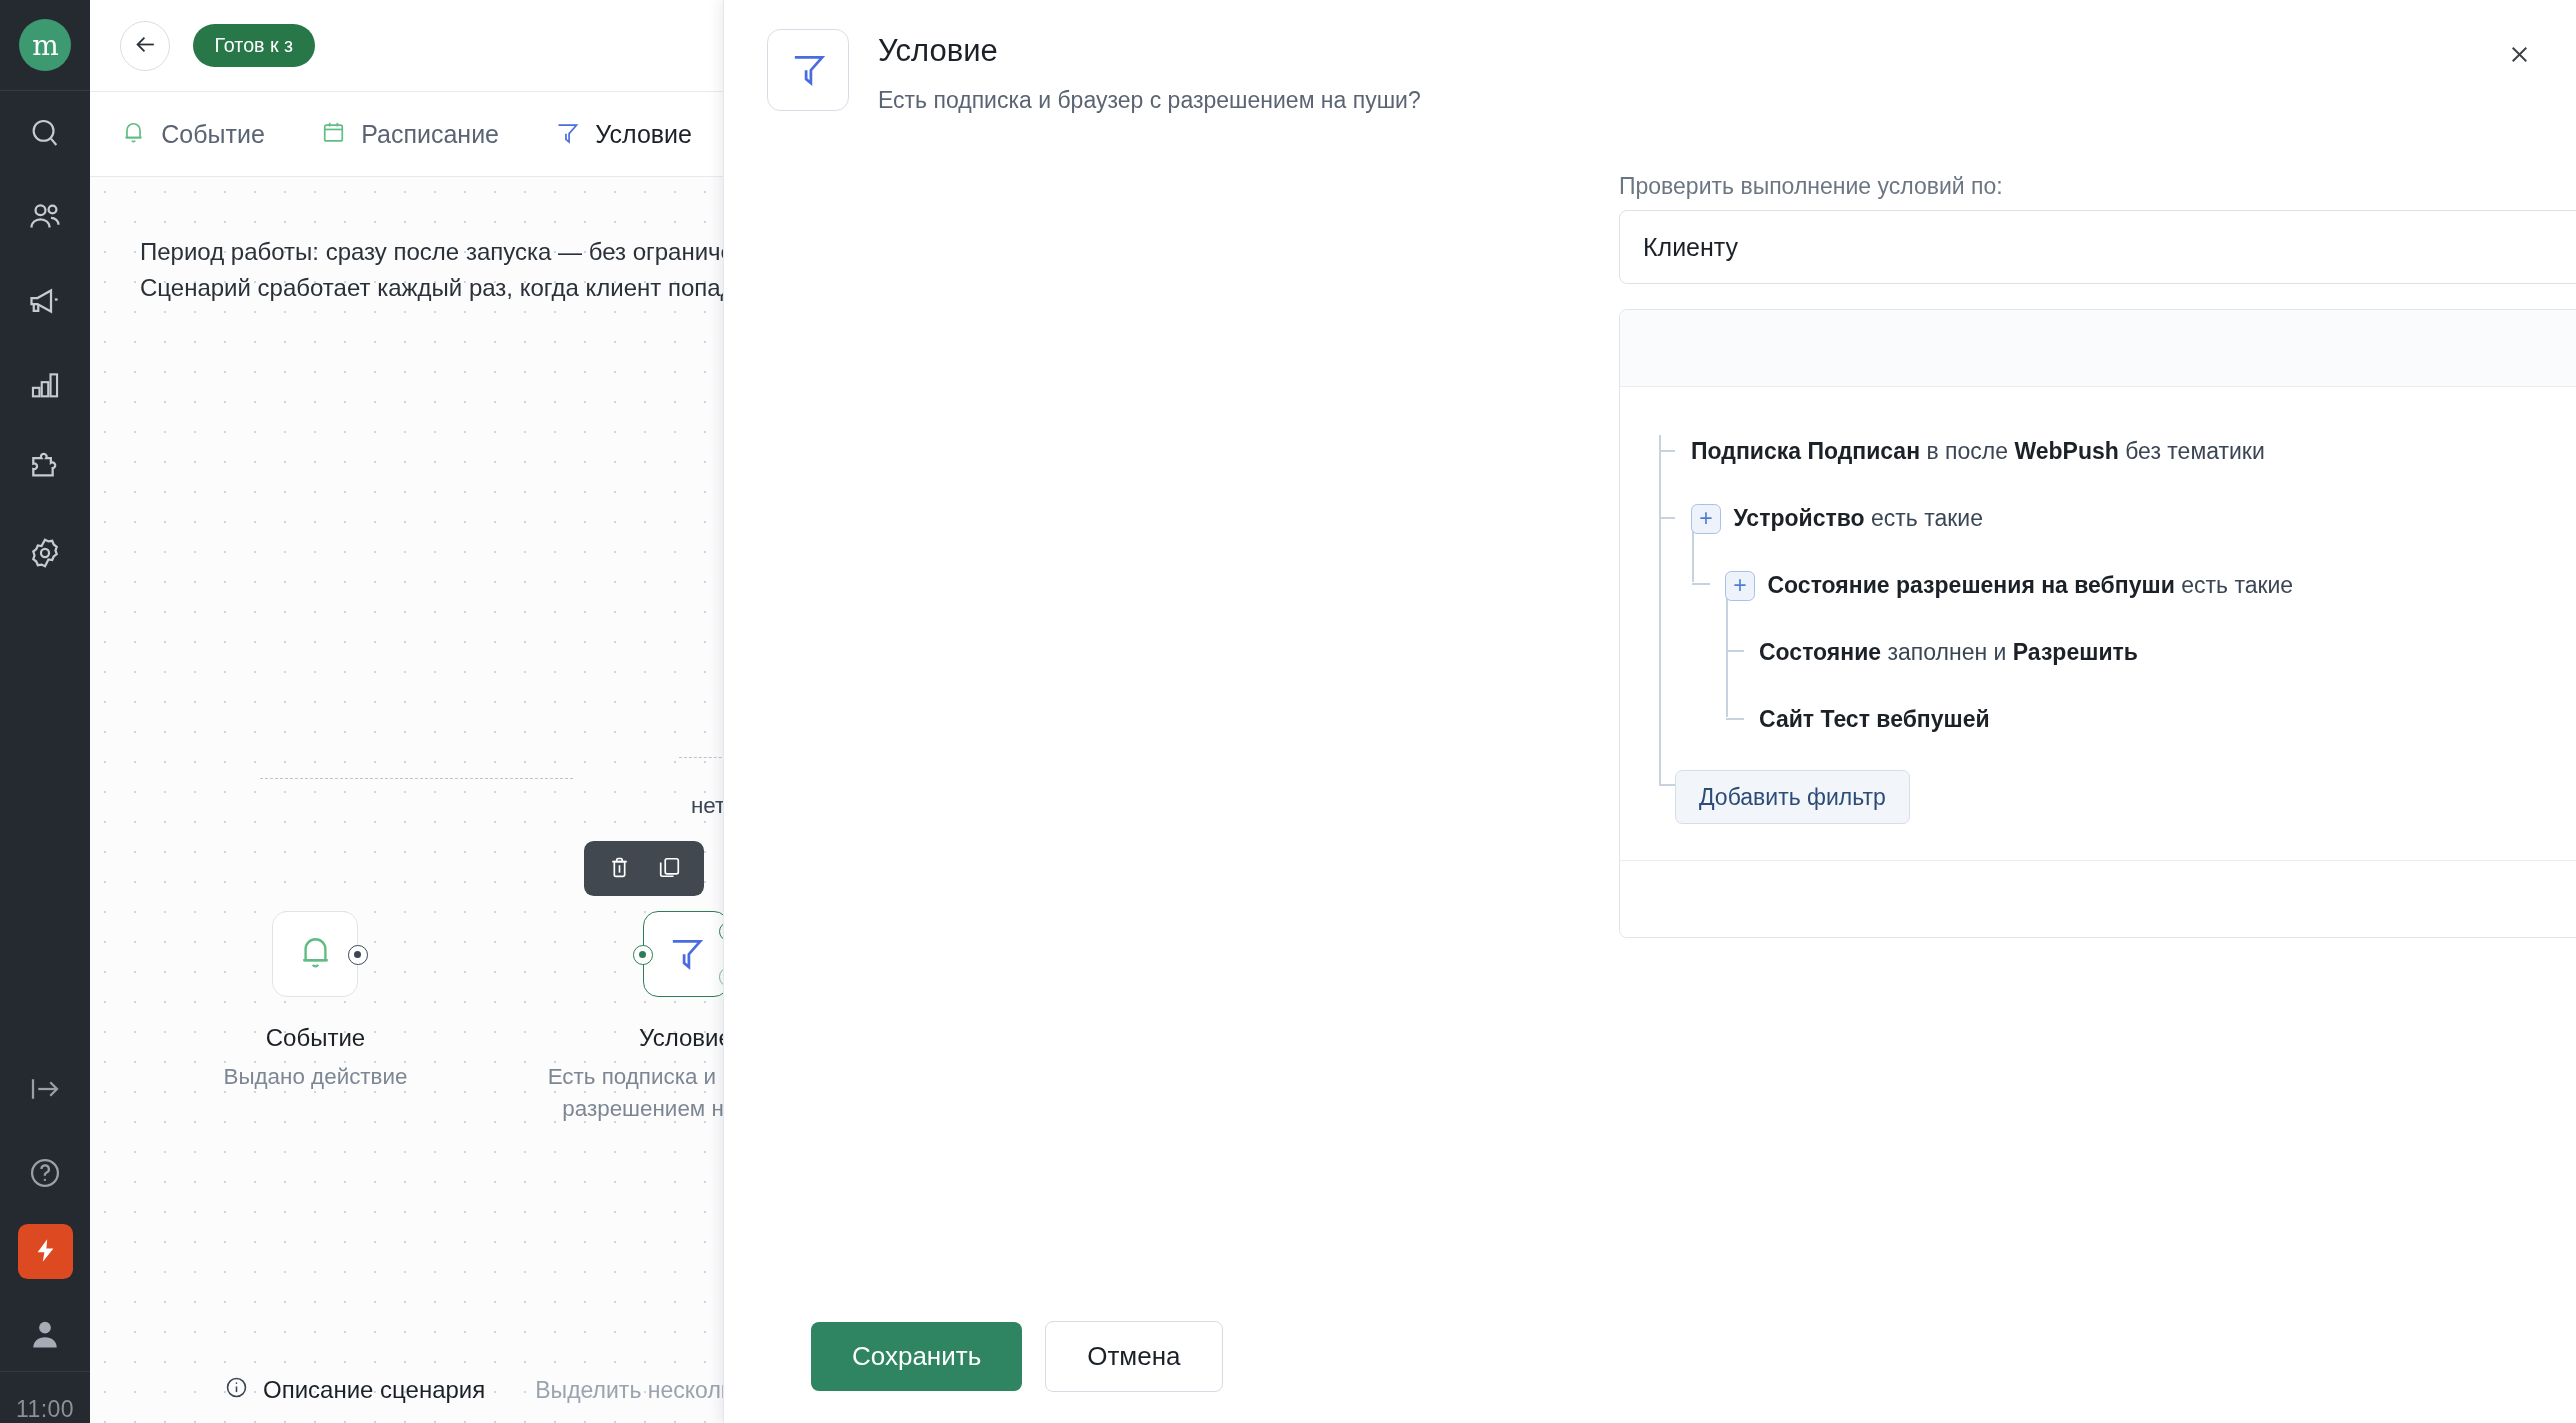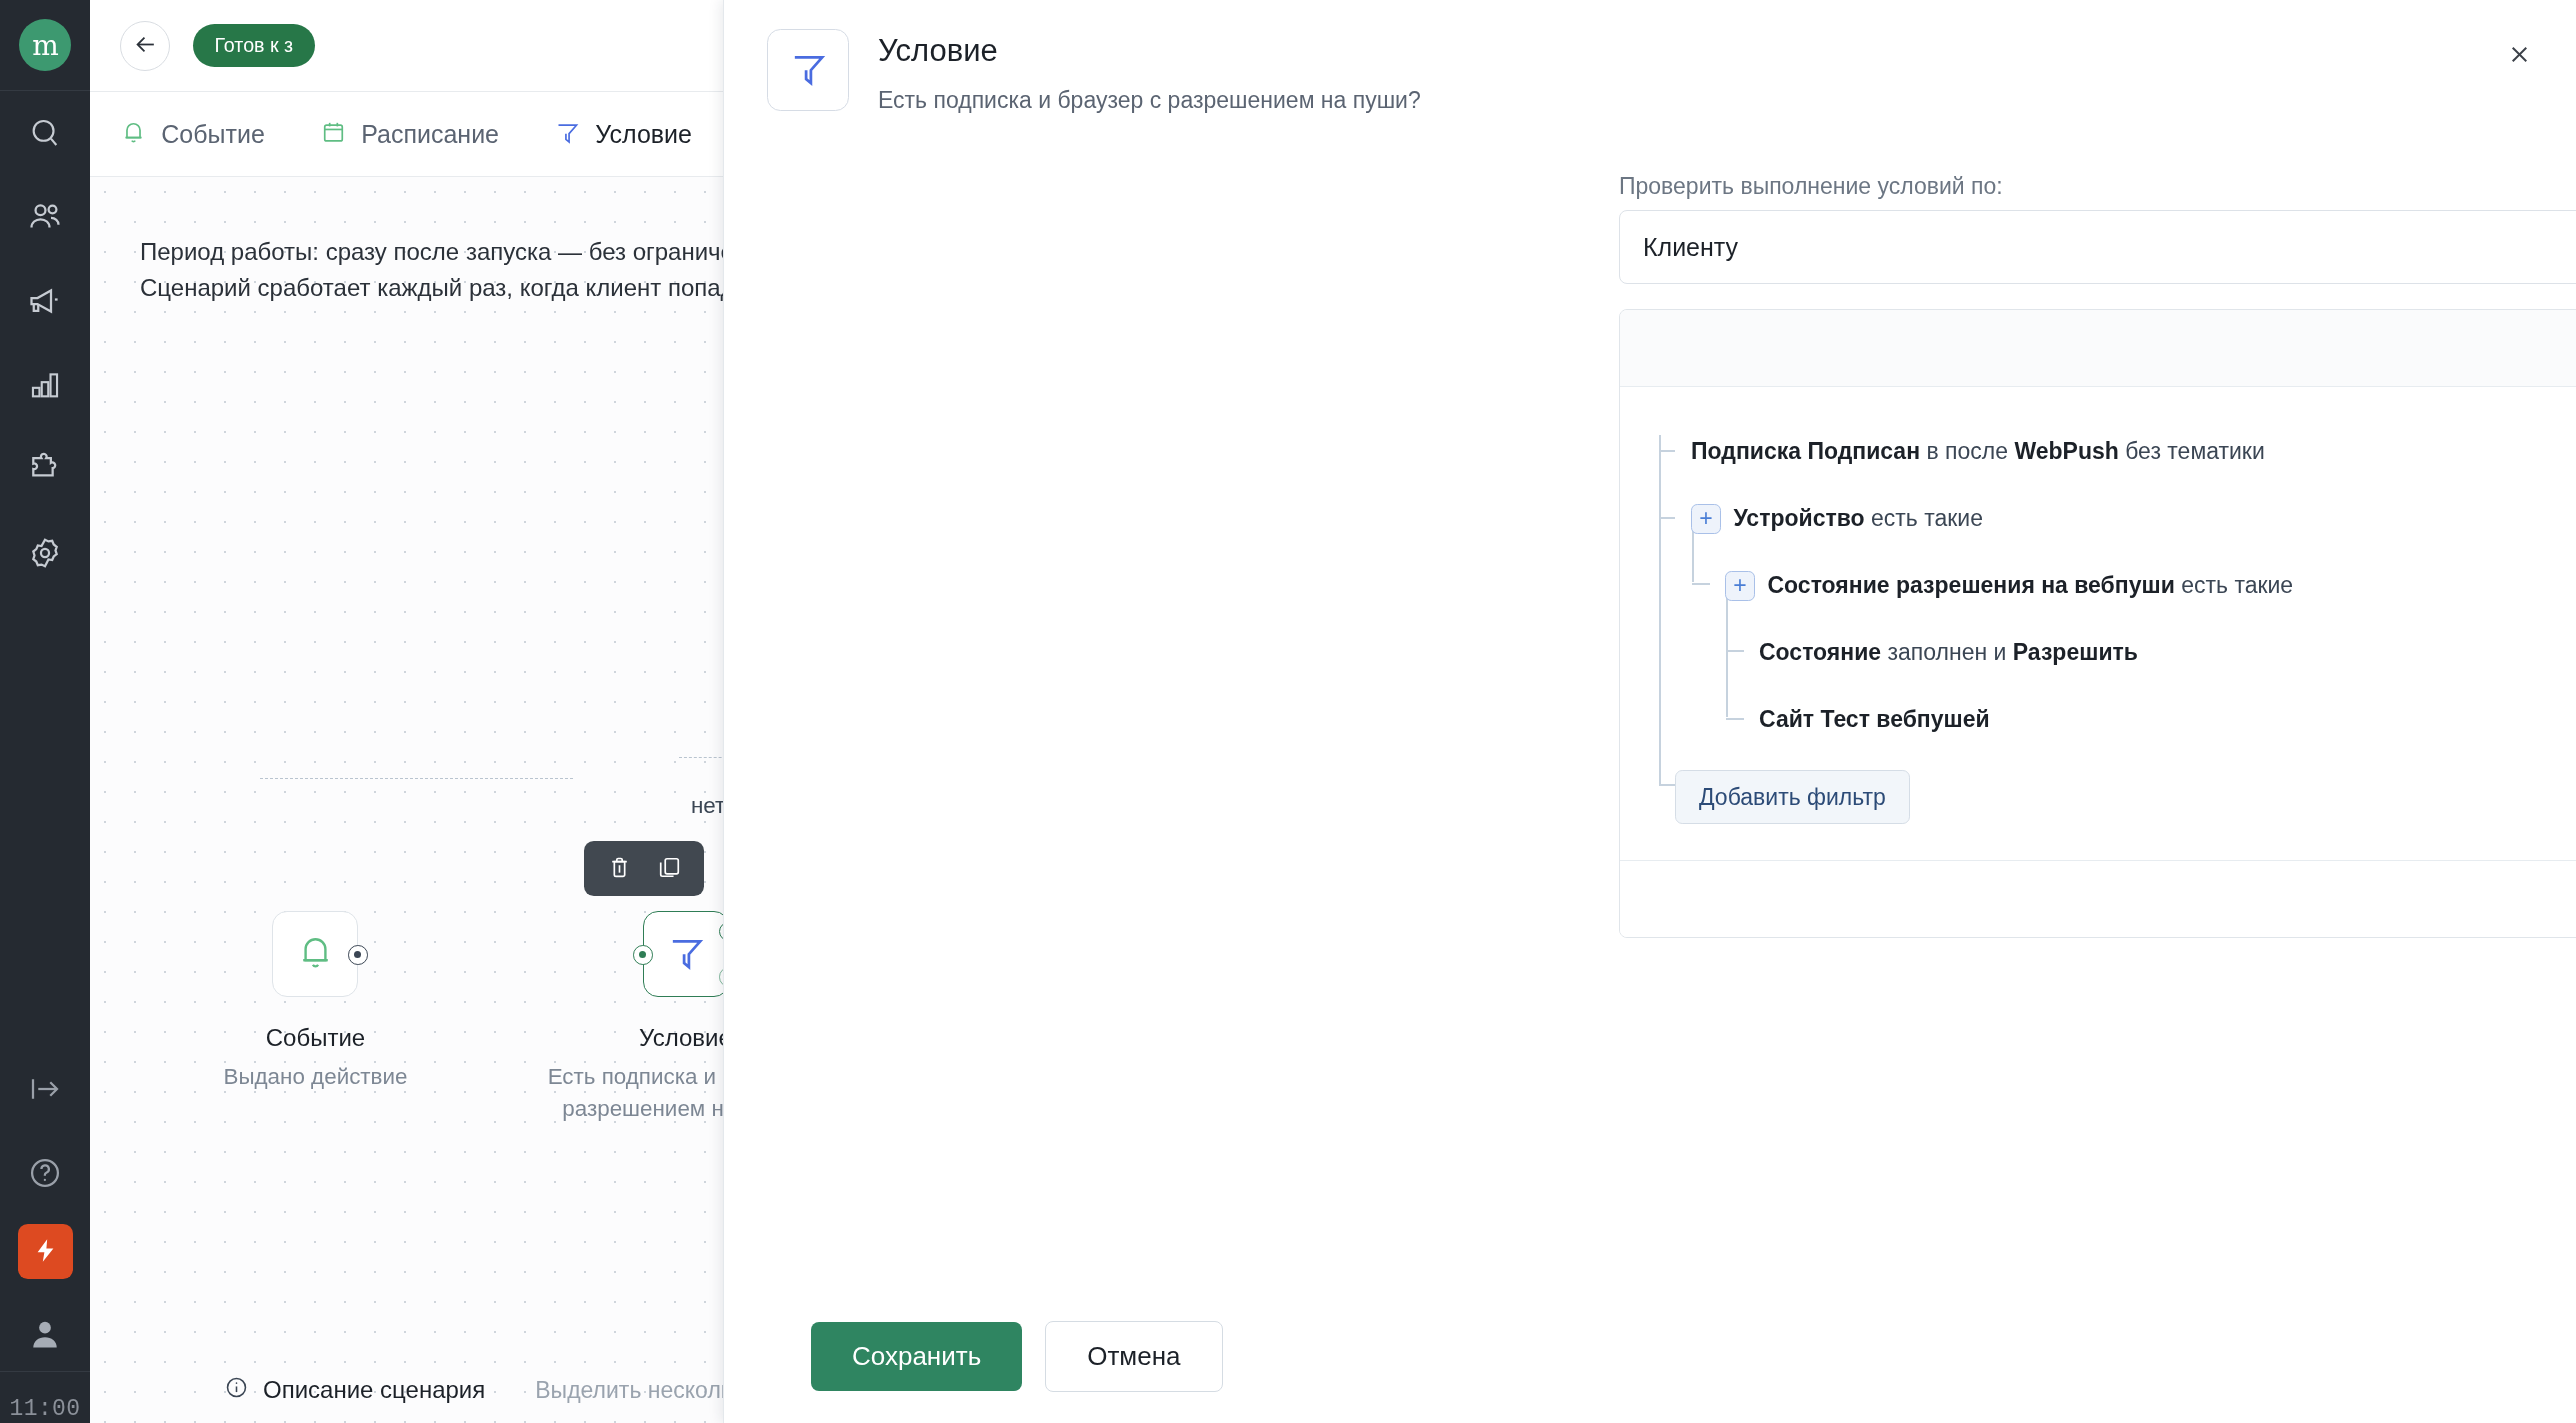--- a/index.html
+++ b/index.html
@@ -46,21 +46,20 @@
   #rail-avatar {
     width: 90px; height: 72px;
     display: flex; align-items: center; justify-content: center;
     cursor: pointer;
   }
   #rail-clock {
     width: 90px; height: 52px; border-top: 0.9px solid #343a42;
     display: flex; align-items: center; justify-content: center;
     color: #8b9099; font-size: 23px; letter-spacing: 0.4px;
     padding-top: 23px;
-    font-family: Liberation Mono, monospace;
   }
 
   
   #app {
     position: absolute; left: 90px; top: 0;
     width: 2486px; height: 1423px; background: #ffffff;
   }
   #topbar {
     position: absolute; left: 0; top: 0; width: 100%; height: 91px;
     display: flex; align-items: center; padding-left: 30px; gap: 23px;

